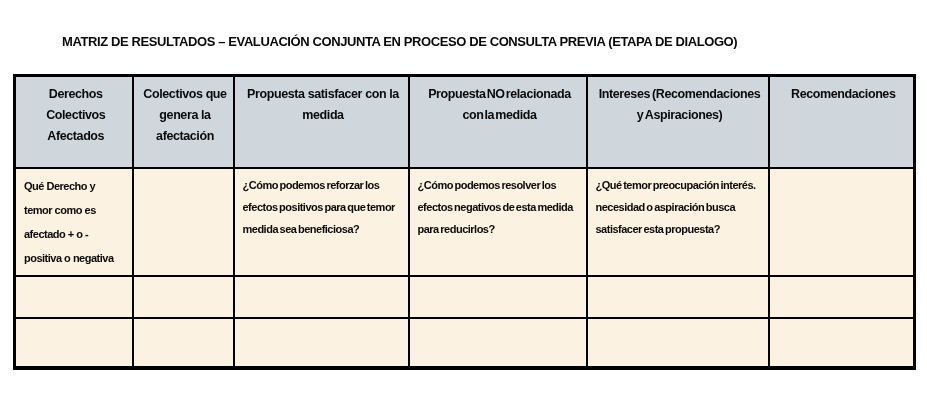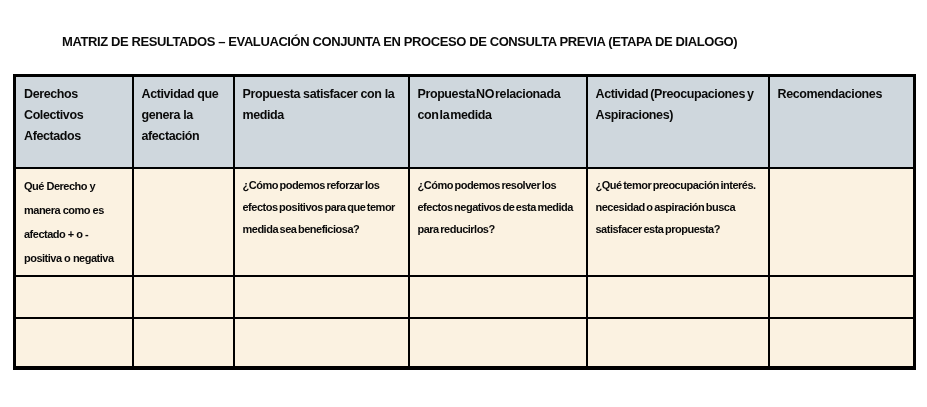--- a/index.html
+++ b/index.html
@@ -46,21 +46,21 @@
     font-weight: bold;
   }
   
   tr.header-row { height: 92px; }
   table.matrix th {
     background: var(--header-bg);
     vertical-align: top;
     font-size: 12.5px;
     line-height: 21px;
     padding: 7px 4px 4px 8px;
-    text-align: left;
+    text-align: center;
     letter-spacing: -0.4px;
   }
   th.h1, th.h2 { line-height: 28px; padding-top: 10px; letter-spacing: -0.3px; }
   th.h3 { text-align: left; padding-left: 8px; letter-spacing: -0.5px; }
   th.h4 { font-size: 11.5px; letter-spacing: -0.7px; word-spacing: -2px; margin-left: 24px; }
   th.h5 { letter-spacing: -0.6px; word-spacing: -1px; }
   
   table.matrix td {
     background: var(--body-bg);
     vertical-align: top;
@@ -90,30 +90,30 @@
       <col style="width:118px">
       <col style="width:101px">
       <col style="width:175px">
       <col style="width:178px">
       <col style="width:182px">
       <col style="width:146px">
     </colgroup>
     <thead>
       <tr class="header-row">
         <th class="h1">Derechos Colectivos Afectados</th>
-        <th class="h2">Actividad que genera la afectación</th>
+        <th class="h2">Colectivos que genera la afectación</th>
         <th class="h3">Propuesta satisfacer con la medida</th>
         <th class="h4">Propuesta NO relacionada con la medida</th>
-        <th class="h5">Actividad (Preocupaciones y Aspiraciones)</th>
+        <th class="h5">Intereses (Recomendaciones y Aspiraciones)</th>
         <th class="h6">Recomendaciones</th>
       </tr>
     </thead>
     <tbody>
       <tr class="guidance-row">
-        <td class="g1">Qué Derecho y manera como es afectado + o - positiva o negativa</td>
+        <td class="g1">Qué Derecho y temor como es afectado + o - positiva o negativa</td>
         <td class="g2"></td>
         <td class="g3">¿Cómo podemos reforzar los efectos positivos para que temor medida sea beneficiosa?</td>
         <td class="g4">¿Cómo podemos resolver los efectos negativos de esta medida para reducirlos?</td>
         <td class="g5">¿Qué temor preocupación interés. necesidad o aspiración busca satisfacer esta propuesta?</td>
         <td class="g6"></td>
       </tr>
       <tr class="empty-row-a">
         <td></td>
         <td></td>
         <td></td>

